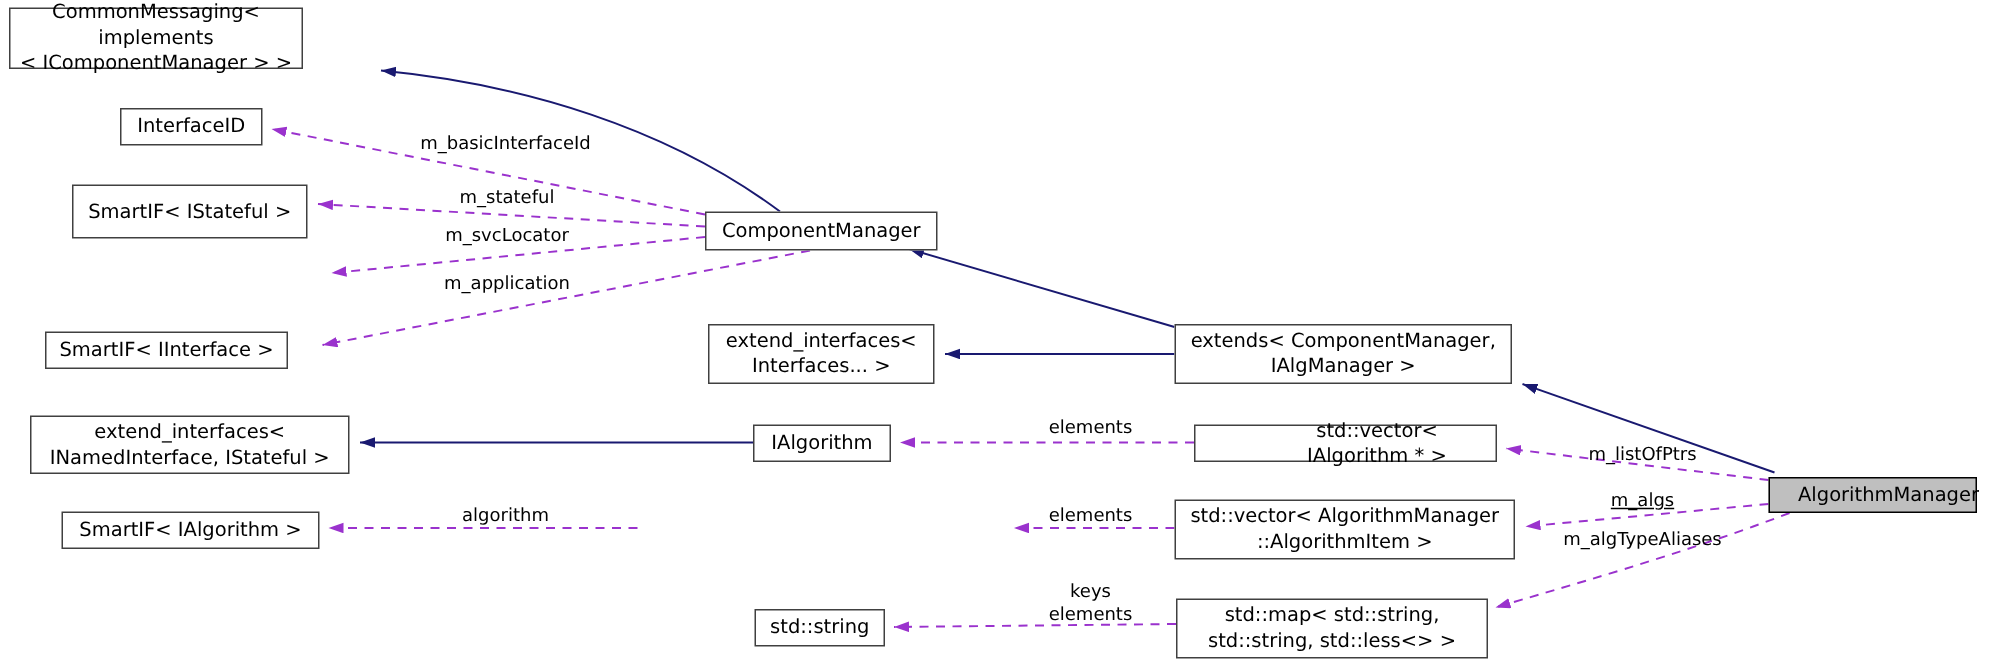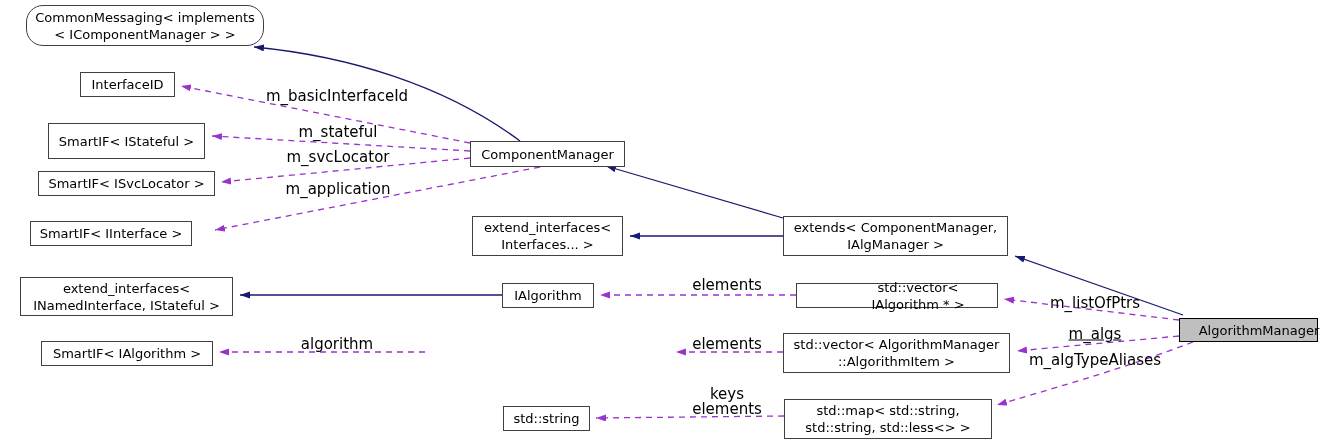--- a/index.html
+++ b/index.html
@@ -30,21 +30,21 @@
   .node.current{
     background:#bfbfbf;
     border:1px solid #000000;
     cursor:default;
     padding-left:27px;
   }
   .edge-label{
     position:absolute;
     transform:translate(-50%,-50%);
     color:#000000;
-    font-size:15px;
+    font-size:12px;
     line-height:15px;
     text-align:center;
     white-space:pre-line;
   }
 </style>
 </head>
 <body>
 
 <div id="canvas">
 
@@ -70,25 +70,24 @@
     <path d="M540,167 L215,230" fill="none" stroke="#9a32cd" stroke-width="1.3" stroke-dasharray="6,5" marker-end="url(#arrow-purple)"></path>
     <path d="M796,295 L600,295" fill="none" stroke="#9a32cd" stroke-width="1.3" stroke-dasharray="6,5" marker-end="url(#arrow-purple)"></path>
     <path d="M783,352 L676,352" fill="none" stroke="#9a32cd" stroke-width="1.3" stroke-dasharray="6,5" marker-end="url(#arrow-purple)"></path>
     <path d="M425,352 L219,352" fill="none" stroke="#9a32cd" stroke-width="1.3" stroke-dasharray="6,5" marker-end="url(#arrow-purple)"></path>
     <path d="M784,416 L596,418" fill="none" stroke="#9a32cd" stroke-width="1.3" stroke-dasharray="6,5" marker-end="url(#arrow-purple)"></path>
     <path d="M1179,320 L1004,299" fill="none" stroke="#9a32cd" stroke-width="1.3" stroke-dasharray="6,5" marker-end="url(#arrow-purple)"></path>
     <path d="M1179,336 L1017,351" fill="none" stroke="#9a32cd" stroke-width="1.3" stroke-dasharray="6,5" marker-end="url(#arrow-purple)"></path>
     <path d="M1193,342 C1120,370 1040,392 997,405" fill="none" stroke="#9a32cd" stroke-width="1.3" stroke-dasharray="6,5" marker-end="url(#arrow-purple)"></path>
   </svg>
 
-  <div class="node" style="left:26px;top:5px;width:238px;height:41px;border-radius:17px;">CommonMessaging&lt; implements
+  <div class="node" style="left:6px;top:5px;width:196px;height:41px;">CommonMessaging&lt; implements
 &lt; IComponentManager &gt; &gt;</div>
   <div class="node" style="left:80px;top:72px;width:95px;height:25px;">InterfaceID</div>
   <div class="node" style="left:48px;top:123px;width:157px;height:36px;">SmartIF&lt; IStateful &gt;</div>
-  <div class="node" style="left:38px;top:171px;width:177px;height:25px;">SmartIF&lt; ISvcLocator &gt;</div>
   <div class="node" style="left:30px;top:221px;width:162px;height:25px;">SmartIF&lt; IInterface &gt;</div>
   <div class="node" style="left:470px;top:141px;width:155px;height:26px;">ComponentManager</div>
   <div class="node" style="left:472px;top:216px;width:151px;height:40px;">extend_interfaces&lt;
 Interfaces... &gt;</div>
   <div class="node" style="left:783px;top:216px;width:225px;height:40px;">extends&lt; ComponentManager,
 IAlgManager &gt;</div>
   <div class="node" style="left:20px;top:277px;width:213px;height:39px;">extend_interfaces&lt;
 INamedInterface, IStateful &gt;</div>
   <div class="node" style="left:502px;top:283px;width:92px;height:25px;">IAlgorithm</div>
   <div class="node" style="left:41px;top:341px;width:172px;height:25px;">SmartIF&lt; IAlgorithm &gt;</div>

